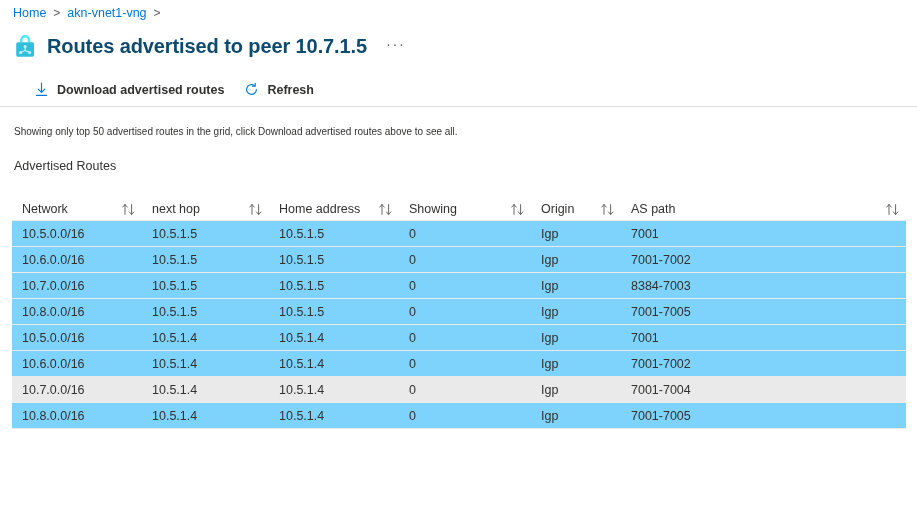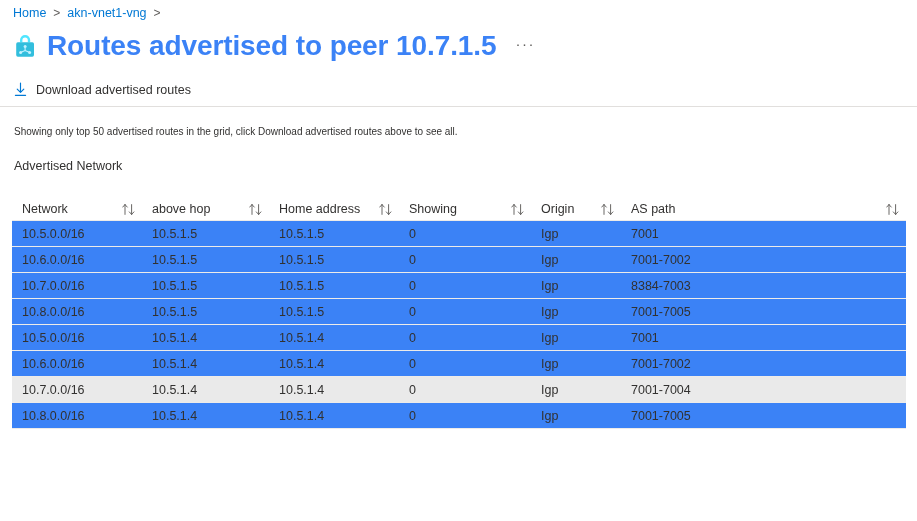--- a/index.html
+++ b/index.html
@@ -47,47 +47,48 @@
     height: 40px;
   }
   .gw-icon {
     width: 24px;
     height: 26px;
     flex: 0 0 auto;
     margin-right: 10px;
     display: block;
   }
   .page-title {
-    font-size: 28px;
+    font-size: 20px;
     font-weight: 600;
-    color: #3b82f6;
+    color: #0c4a6e;
     letter-spacing: -0.1px;
     white-space: nowrap;
     line-height: 26px;
   }
   .more-btn {
     margin-left: 14px;
     color: #605e5c;
     font-size: 15px;
     letter-spacing: 1.5px;
     line-height: 12px;
     padding: 4px 5px 8px 5px;
     cursor: pointer;
     user-select: none;
     border-radius: 2px;
   }
 
   
   .cmdbar {
     display: flex;
     align-items: center;
-    padding-left: 8px;
+    padding-left: 29px;
     height: 34px;
     margin-top: 11px;
     border-bottom: 1px solid #e1dfdd;
+    font-weight: bold;
   }
   .cmd {
     display: flex;
     align-items: center;
     height: 28px;
     padding: 0 9px 0 4px;
     margin-right: 6px;
     cursor: pointer;
     border-radius: 2px;
     font-size: 12.5px;
@@ -158,21 +159,21 @@
   table.grid td {
     height: 26px;
     padding: 0 6px 0 10px;
     border-bottom: 1px solid #edebe9;
     color: #323130;
     white-space: nowrap;
     overflow: hidden;
     text-overflow: ellipsis;
     vertical-align: middle;
   }
-  tr.row { background: #3b82f6; }
+  tr.row { background: #7dd3fc; }
   tr.row.hovered { background: #eaeaea; }
 
   
   col.c-network { width: 130px; }
   col.c-nexthop { width: 127px; }
   col.c-local   { width: 130px; }
   col.c-weight  { width: 132px; }
   col.c-origin  { width: 90px; }
   col.c-aspath  { width: 285px; }
 </style>
@@ -199,25 +200,32 @@
   <span class="more-btn">···</span>
 </div>
 
 <div class="cmdbar">
   <div class="cmd">
     <svg class="cmd-ico" viewBox="0 0 17 17" aria-hidden="true">
       <path d="M8.5 2v9.1M5.2 8.1l3.3 3.3 3.3-3.3M3.4 14.3h10.2" stroke="#0078d4" stroke-width="1.15" fill="none" stroke-linecap="round" stroke-linejoin="round"></path>
     </svg>
     <span>Download advertised routes</span>
   </div>
+  <div class="cmd">
+    <svg class="cmd-ico" viewBox="0 0 17 17" aria-hidden="true">
+      <path d="M13.4 8.5a4.9 4.9 0 1 1-1.9-3.9" stroke="#0078d4" stroke-width="1.15" fill="none" stroke-linecap="round"></path>
+      <path d="M12.2 2.3v2.9H9.3" stroke="#0078d4" stroke-width="1.15" fill="none" stroke-linecap="round" stroke-linejoin="round"></path>
+    </svg>
+    <span>Refresh</span>
+  </div>
 </div>
 
 <div class="notice">Showing only top 50 advertised routes in the grid, click Download advertised routes above to see all.</div>
 
-<div class="grid-caption">Advertised Network</div>
+<div class="grid-caption">Advertised Routes</div>
 
 <div class="grid-wrap">
   <table class="grid">
     <colgroup>
       <col class="c-network">
         <col class="c-nexthop">
         <col class="c-local">
       <col class="c-weight">
         <col class="c-origin">
         <col class="c-aspath">
@@ -228,21 +236,21 @@
             <div class="th-inner">
               <span>Network</span>
   <svg class="sort-ico" viewBox="0 0 15 13" aria-hidden="true">
     <path d="M4 11.4V1.6M4 1.6 1.7 4.1M4 1.6l2.3 2.5" stroke="#605e5c" stroke-width="1" fill="none" stroke-linecap="round" stroke-linejoin="round"></path>
     <path d="M10.6 1.6v9.8M10.6 11.4l2.3-2.5M10.6 11.4 8.3 8.9" stroke="#605e5c" stroke-width="1" fill="none" stroke-linecap="round" stroke-linejoin="round"></path>
   </svg>
 </div>
           </th>
           <th>
             <div class="th-inner">
-              <span>above hop</span>
+              <span>next hop</span>
   <svg class="sort-ico" viewBox="0 0 15 13" aria-hidden="true">
     <path d="M4 11.4V1.6M4 1.6 1.7 4.1M4 1.6l2.3 2.5" stroke="#605e5c" stroke-width="1" fill="none" stroke-linecap="round" stroke-linejoin="round"></path>
     <path d="M10.6 1.6v9.8M10.6 11.4l2.3-2.5M10.6 11.4 8.3 8.9" stroke="#605e5c" stroke-width="1" fill="none" stroke-linecap="round" stroke-linejoin="round"></path>
   </svg>
 </div>
           </th>
           <th>
             <div class="th-inner">
               <span>Home address</span>
   <svg class="sort-ico" viewBox="0 0 15 13" aria-hidden="true">

